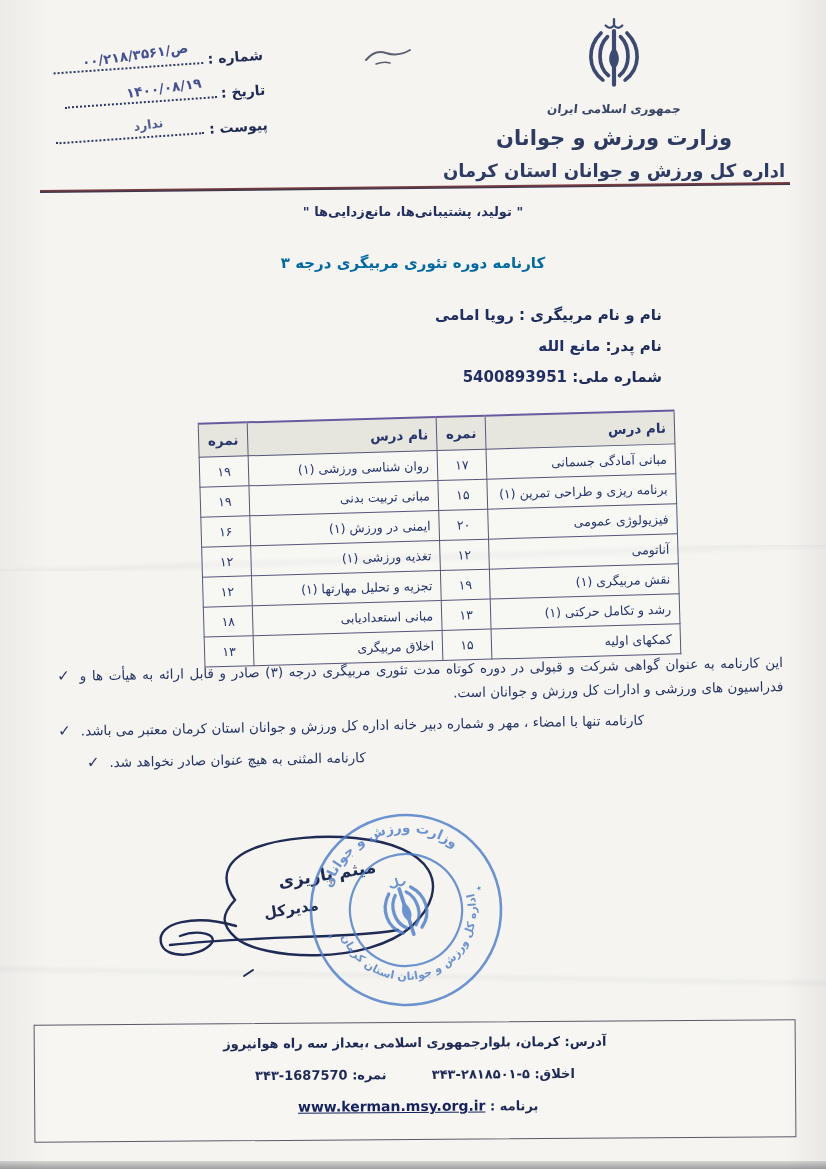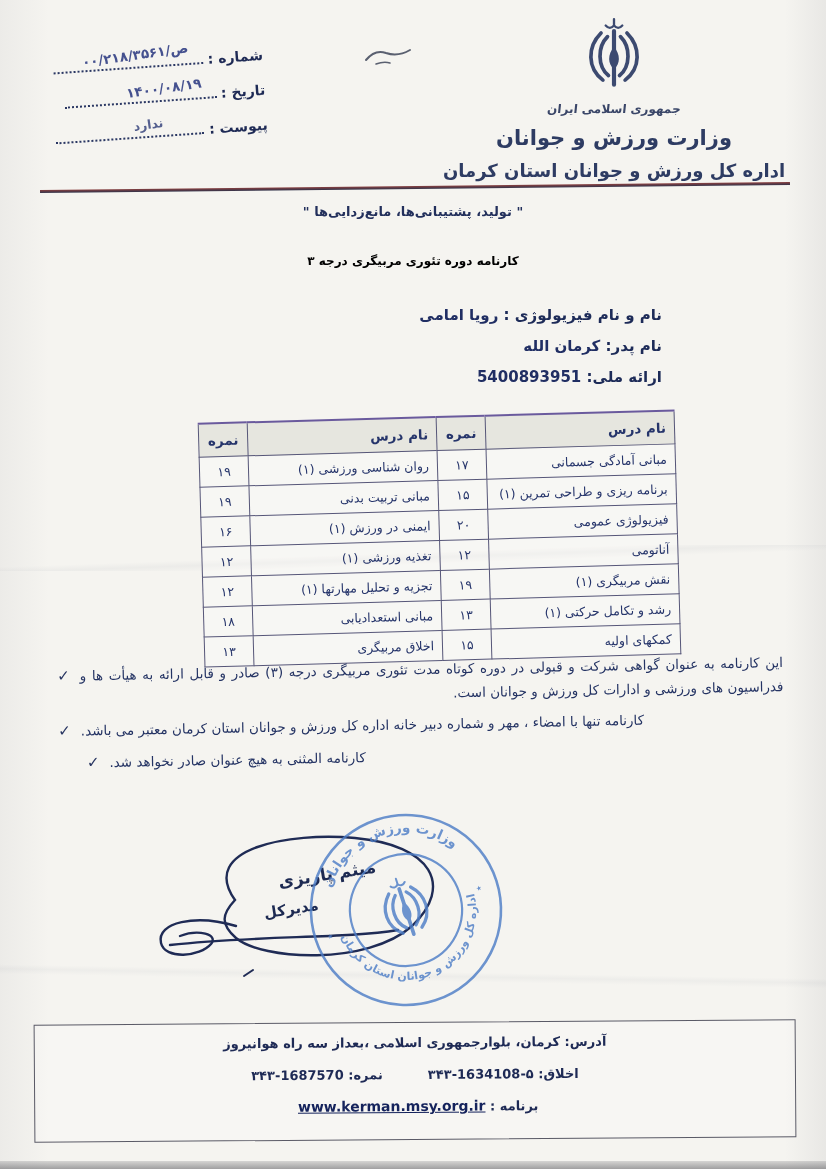--- a/index.html
+++ b/index.html
@@ -42,21 +42,21 @@
   .ministry{font-size:21px;font-weight:bold;color:#2e3c63;margin-top:10px;letter-spacing:.5px;}
   .department{font-size:18px;font-weight:bold;color:#2e3c63;margin-top:10px;}
 
   .divider{position:absolute;left:40px;top:186px;width:750px;height:3px;
     background:linear-gradient(#8a4040,#33334a);transform:rotate(-0.6deg);}
 
   .slogan{position:absolute;left:0;top:204px;width:100%;text-align:center;
     font-size:13px;font-weight:bold;color:#23305c;direction:rtl;}
 
   .doc-title{position:absolute;left:0;top:254px;width:100%;text-align:center;
-    font-size:12px;font-weight:bold;color:#000000;direction:rtl;}
+    font-size:15px;font-weight:bold;color:#0369a1;direction:rtl;}
 
   
   .student{position:absolute;right:164px;top:306px;width:330px;direction:rtl;}
   .student .line{margin-bottom:13px;font-size:15px;font-weight:bold;color:#1d2b58;}
   .student .value{color:#202e63;}
 
   
   .grades-wrap{position:absolute;left:201px;top:416px;transform:rotate(-1.6deg);}
   table.grades{border-collapse:collapse;direction:rtl;background:rgba(255,255,255,.25);}
   table.grades th,table.grades td{border:1px solid #565678;color:#26356b;}
@@ -158,29 +158,29 @@
   </div>
 
   <div class="divider"></div>
 
   <div class="slogan">" تولید، پشتیبانی‌ها، مانع‌زدایی‌ها "</div>
 
   <div class="doc-title">کارنامه دوره تئوری مربیگری درجه ۳</div>
 
   <div class="student">
     <div class="line">
-      <span>نام و نام فیزیولوژی :</span>
+      <span>نام و نام مربیگری :</span>
       <span class="value">رویا امامی</span>
     </div>
     <div class="line">
       <span>نام پدر:</span>
-      <span class="value">کرمان الله</span>
+      <span class="value">مانع الله</span>
     </div>
     <div class="line">
-      <span>ارائه ملی:</span>
+      <span>شماره ملی:</span>
       <span class="value">5400893951</span>
     </div>
   </div>
 
   <div class="grades-wrap">
     <table class="grades">
       <tbody>
           <tr>
         <th class="course">نام درس</th>
         <th class="grade">نمره</th>
@@ -287,21 +287,21 @@
         <path d="M -14,-25 C -29,-10 -29,13 -12,26" stroke-width="4"></path>
         <path d="M 14,-25 C 29,-10 29,13 12,26" stroke-width="4"></path>
       </g>
     </svg>
   </div>
 
   <div class="footer-box">
     <div class="footer-line address">آدرس: کرمان، بلوارجمهوری اسلامی ،بعداز سه راه هوانیروز</div>
     <div class="footer-line phones">
       <span>اخلاق:</span>
-      <span>۵-1634108-۳۴۳</span>
+      <span>۵-۲۸۱۸۵۰۱-۳۴۳</span>
       <span class="gap"></span>
       <span>نمره:</span>
       <span>1687570-۳۴۳</span>
     </div>
     <div class="footer-line portal">
       <span>برنامه :</span>
       <span class="portal-url">www.kerman.msy.org.ir</span>
     </div>
   </div>
 

